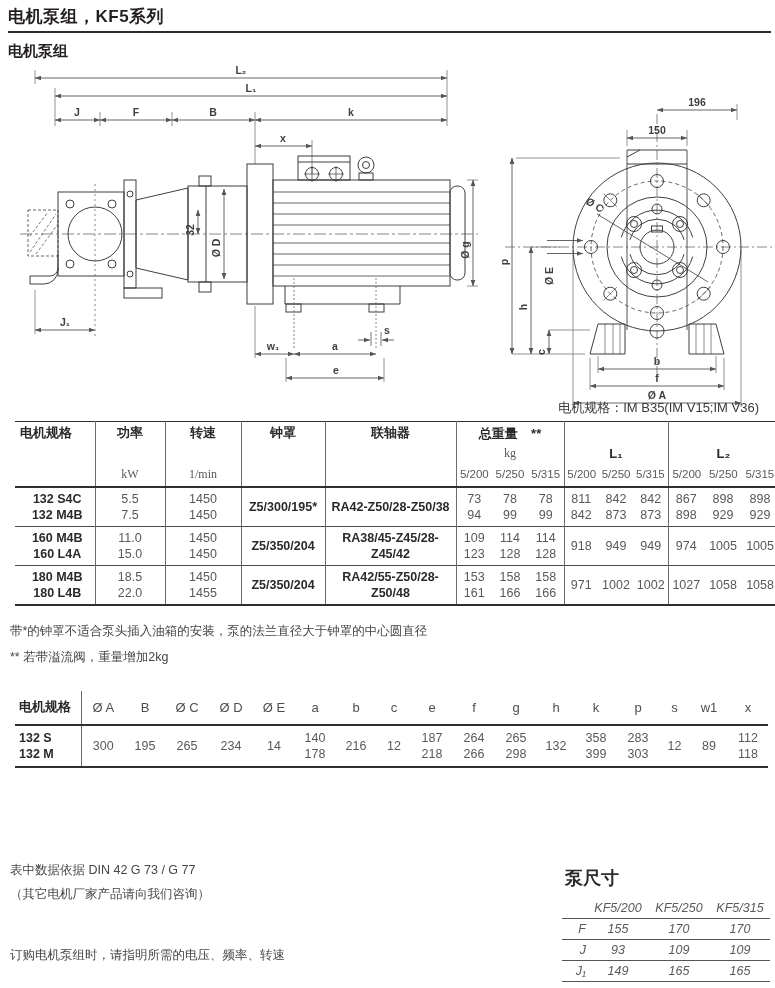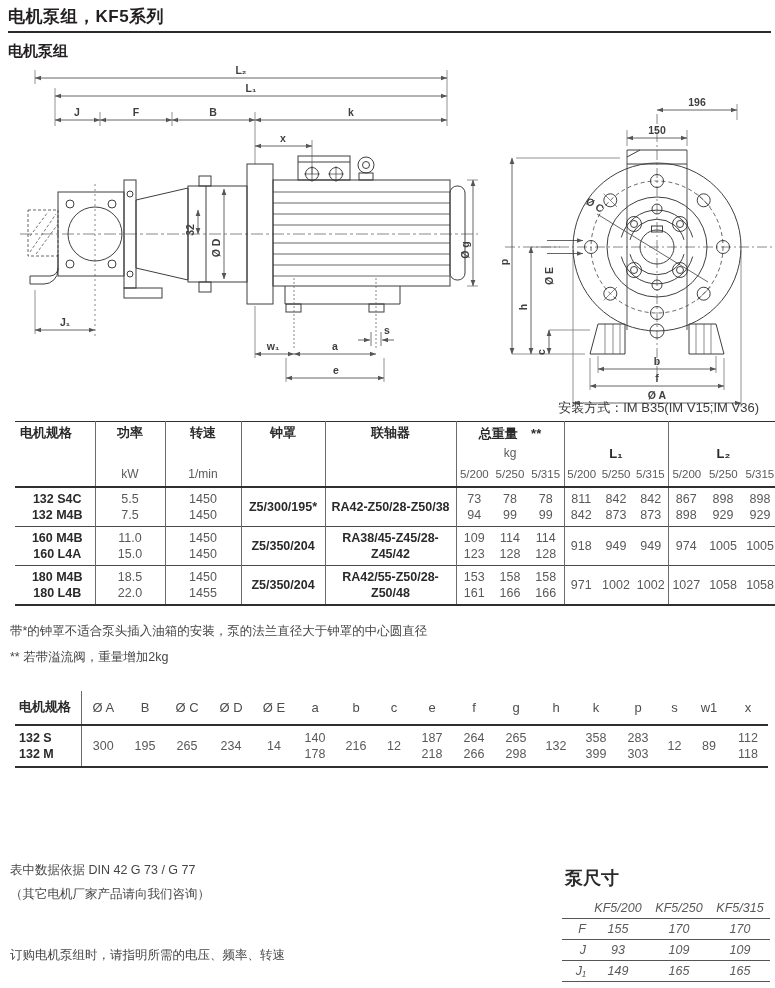--- a/index.html
+++ b/index.html
@@ -15,21 +15,21 @@
   
   .t1{left:15px;top:421px;width:753px;}
   .t1 table{width:753px;border-top:1px solid #2f2f2f;border-bottom:2px solid #2f2f2f;}
   .t1 thead th{border-bottom:2px solid #2f2f2f;padding:0;}
   .t1 td{text-align:center;font-size:12.5px;color:#58595b;line-height:16px;padding:3px 1px;}
   .t1 tbody tr+tr td{border-top:1px solid #4a4a4a;}
   .gb{border-left:1px solid #6b6b6b;}
   .hstack{display:flex;flex-direction:column;height:64px;}
   .hl{height:21px;line-height:21px;text-align:center;}
   .cnh{font-size:13px;font-weight:bold;color:#2a2a2a;}
-  .unit{font-size:12px;color:#58595b;}
+  .unit{font-size:12px;color:#58595b;font-family:Liberation Serif, serif;}
   .subs{display:flex;}
   .subs span{flex:1;font-size:11.5px;color:#58595b;}
   .t1 .model-h{text-align:left;padding-left:5px;}
   .t1 td.model{text-align:center;padding-left:6px;font-weight:bold;color:#2a2a2a;}
   .t1 td.boldc{font-weight:bold;color:#2a2a2a;font-size:12.5px;}
   
   .t2{left:15px;top:691px;width:753px;}
   .t2 table{width:753px;border-bottom:2px solid #2f2f2f;}
   .t2 th{font-size:13px;color:#4d4d4f;border-bottom:2px solid #2f2f2f;padding:7px 0 8px;text-align:center;}
   .t2 th.model-h{font-size:13px;font-weight:bold;color:#2a2a2a;text-align:left;padding-left:4px;}
@@ -239,21 +239,21 @@
       <text class="dt" transform="translate(527,245) rotate(-90)">h</text>
       <text class="dt" transform="translate(553,214) rotate(-90)">Ø E</text>
       <text class="dt" transform="translate(545,290) rotate(-90)">c</text>
       <text class="dt" x="657" y="303">b</text>
       <text class="dt" x="657" y="320">f</text>
       <text class="dt" x="657" y="337">Ø A</text>
     </g>
   </g>
 </svg>
 
-<div class="abs mount-note">安装方式：IM B35(IM V15;IM V36)</div>
+<div class="abs mount-note">电机规格：IM B35(IM V15;IM V36)</div>
 
 <div class="abs t1">
 <table>
   <colgroup>
     <col style="width:80px">
         <col style="width:70px">
         <col style="width:76px">
         <col style="width:84px">
         <col style="width:131px">
     <col style="width:36px">

